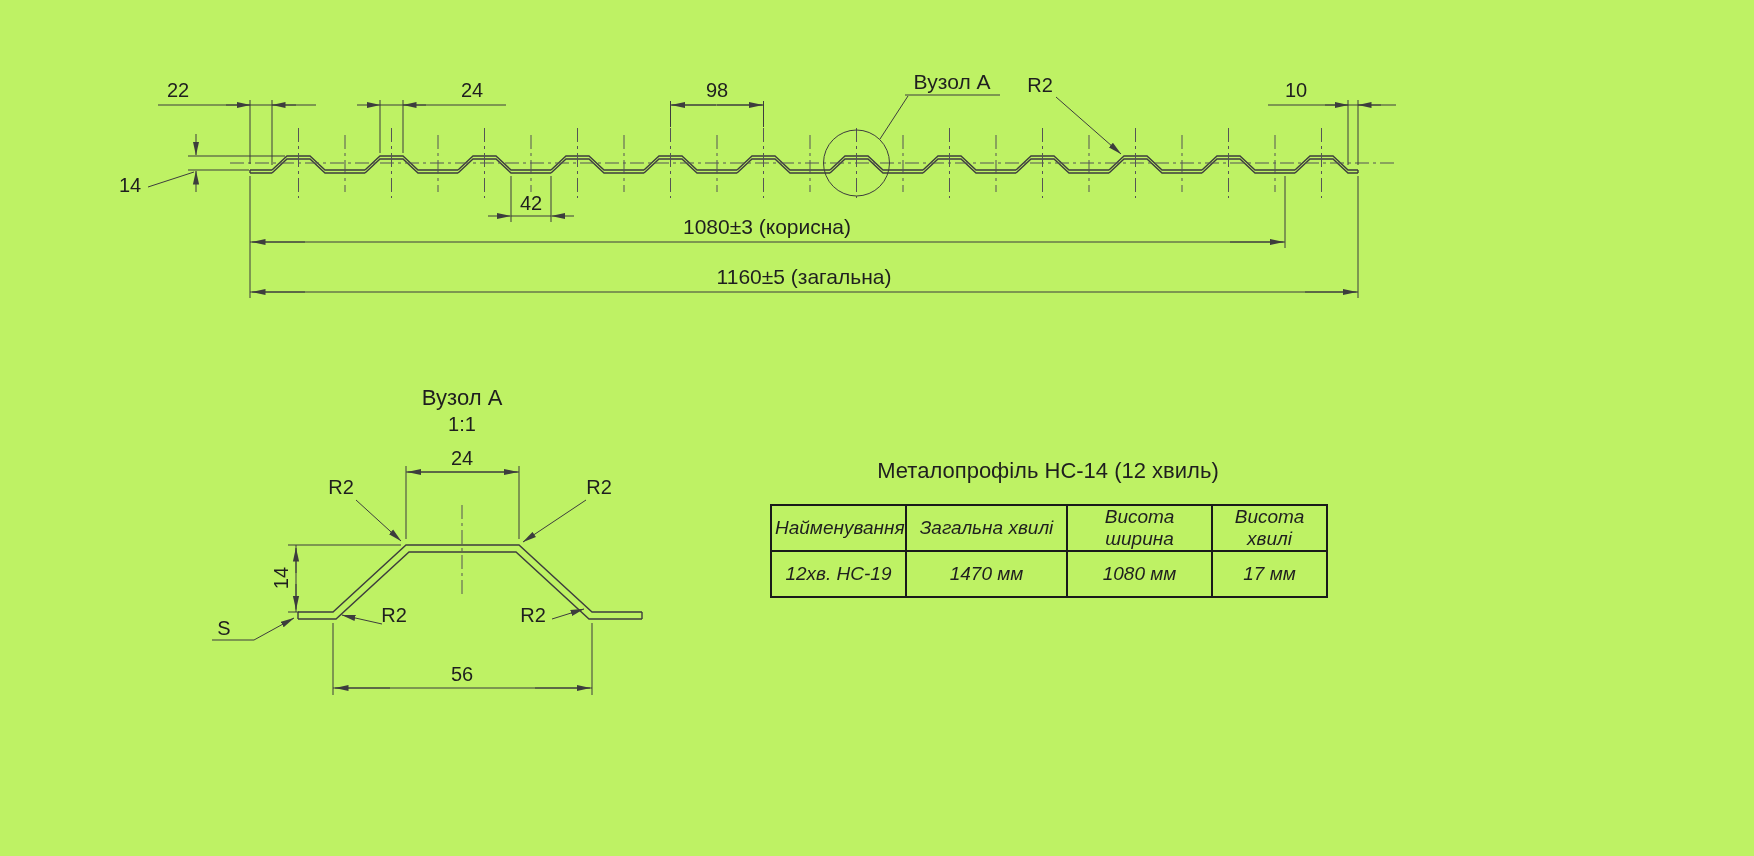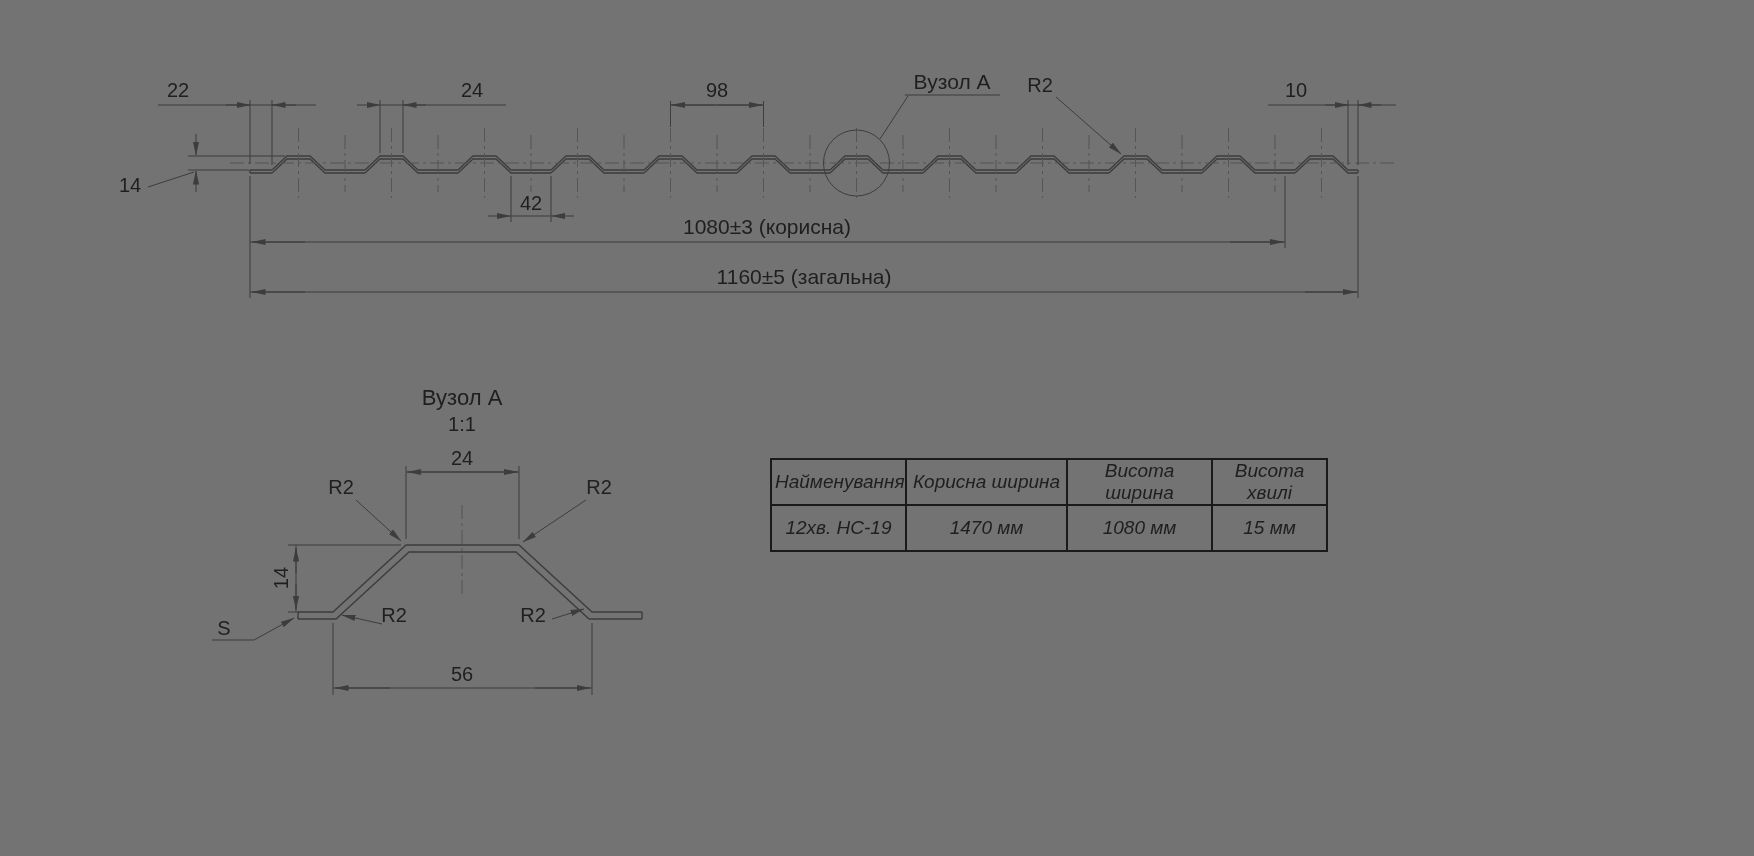--- a/index.html
+++ b/index.html
@@ -1,16 +1,16 @@
 <!DOCTYPE html>
 <html><head>
 <meta charset="utf-8">
 <style>
   html,body{margin:0;padding:0;background:#fff;}
-  .screen{position:relative;width:1754px;height:856px;background:#737373;
+  .screen{position:relative;width:1754px;height:856px;background:#bef264;
           font-family:"Liberation Sans",sans-serif;overflow:hidden;}
   svg{position:absolute;left:0;top:0;}
   .ln{stroke:#3d3d3d;stroke-width:1.4;fill:none;}
   .thin{stroke:#3d3d3d;stroke-width:1;fill:none;}
   .cl{stroke:#555;stroke-width:1;fill:none;stroke-dasharray:14 4 3 4;}
   .arr{stroke:#3d3d3d;stroke-width:1;fill:none;marker-end:url(#arrowhead);}
   text{fill:#1f1f1f;font-family:"Liberation Sans",sans-serif;}
   .dim{font-size:20px;text-anchor:middle;}
   .big{font-size:21px;text-anchor:middle;}
   .ttl{font-size:22px;text-anchor:middle;}
@@ -182,39 +182,40 @@
     <g>
       <path class="thin" d="M333,623 V695 M592,623 V695 M333,688 H592"></path>
       <line class="arr" x1="390" y1="688" x2="335" y2="688"></line>
       <line class="arr" x1="535" y1="688" x2="590" y2="688"></line>
       <text class="dim" x="462" y="681">56</text>
     </g>
   </g>
 </svg>
 
 <div class="table-block">
+  <div class="table-title">Металопрофіль НС-14 (12 хвиль)</div>
   <table class="spec">
     <colgroup>
       <col style="width:135px">
           <col style="width:161px">
           <col style="width:145px">
           <col style="width:115px">
     </colgroup>
     <thead>
       <tr>
         <th>Найменування</th>
-        <th>Корисна ширина</th>
+        <th>Загальна хвилі</th>
         <th>Висота ширина</th>
         <th>Висота хвилі</th>
       </tr>
     </thead>
     <tbody>
       <tr>
         <td>12хв. НС-19</td>
         <td>1470 мм</td>
         <td>1080 мм</td>
-        <td>15 мм</td>
+        <td>17 мм</td>
       </tr>
     </tbody>
   </table>
 </div>
 
 </div>
 
 </body></html>

